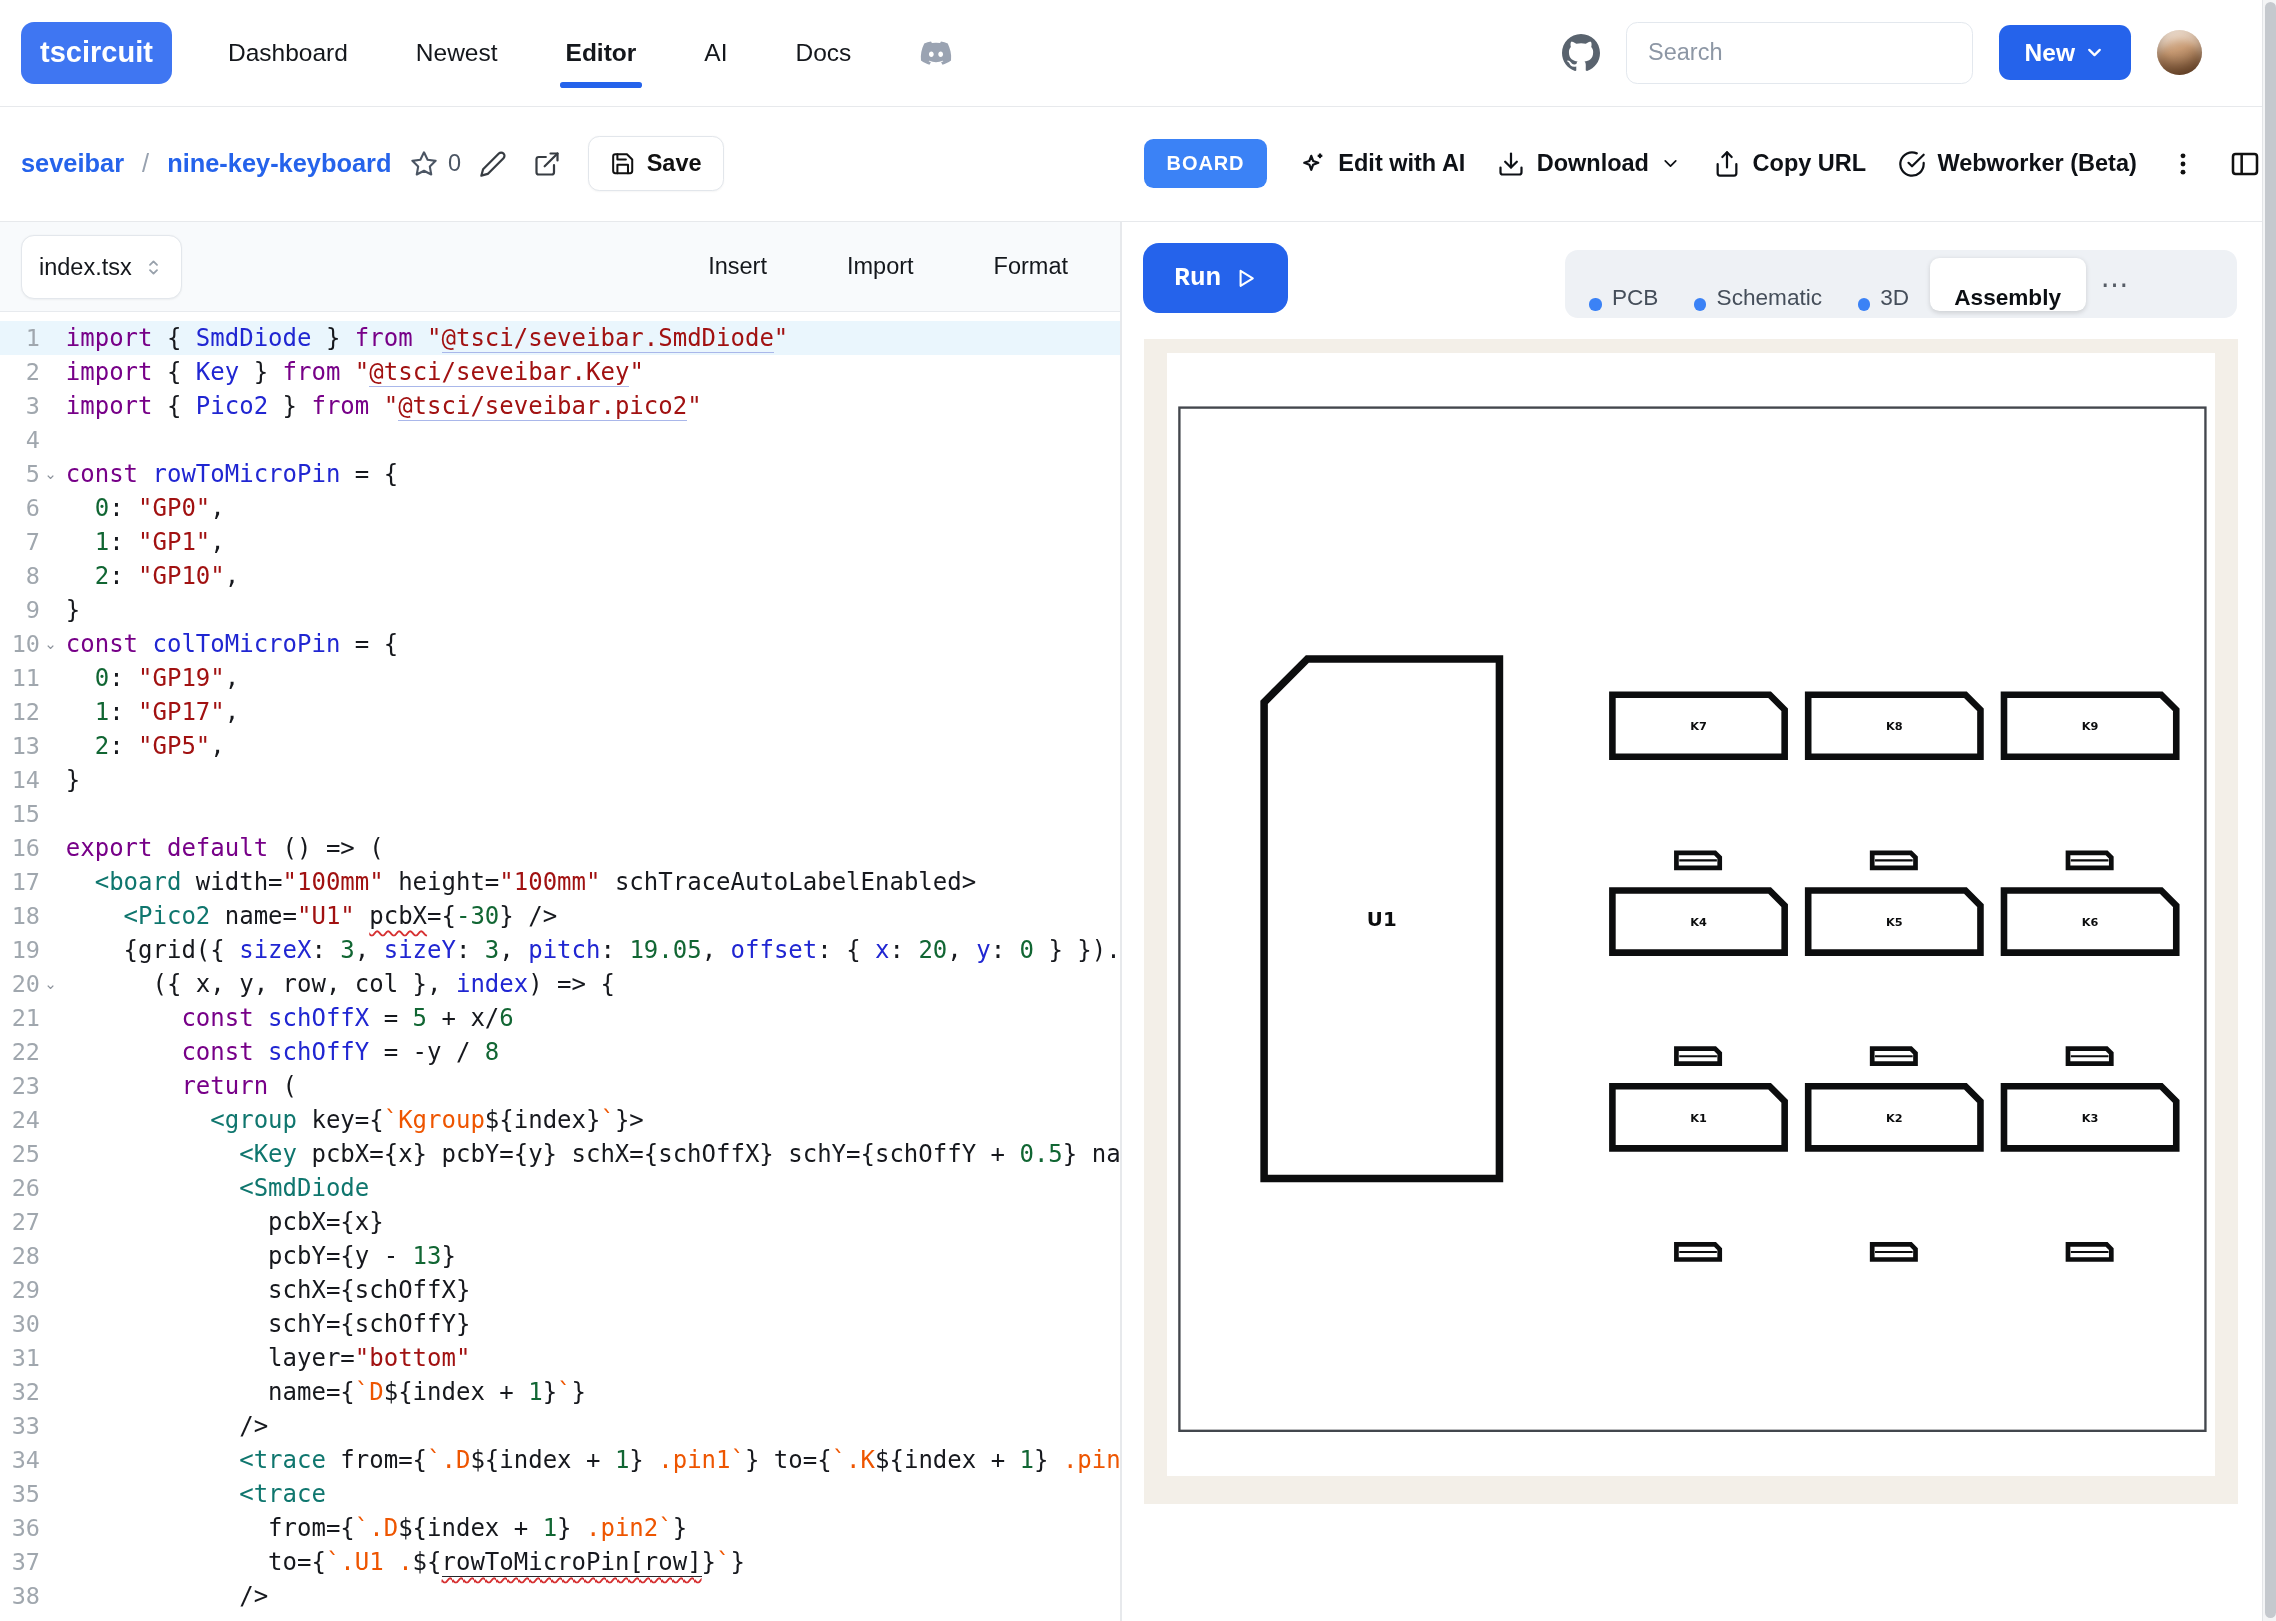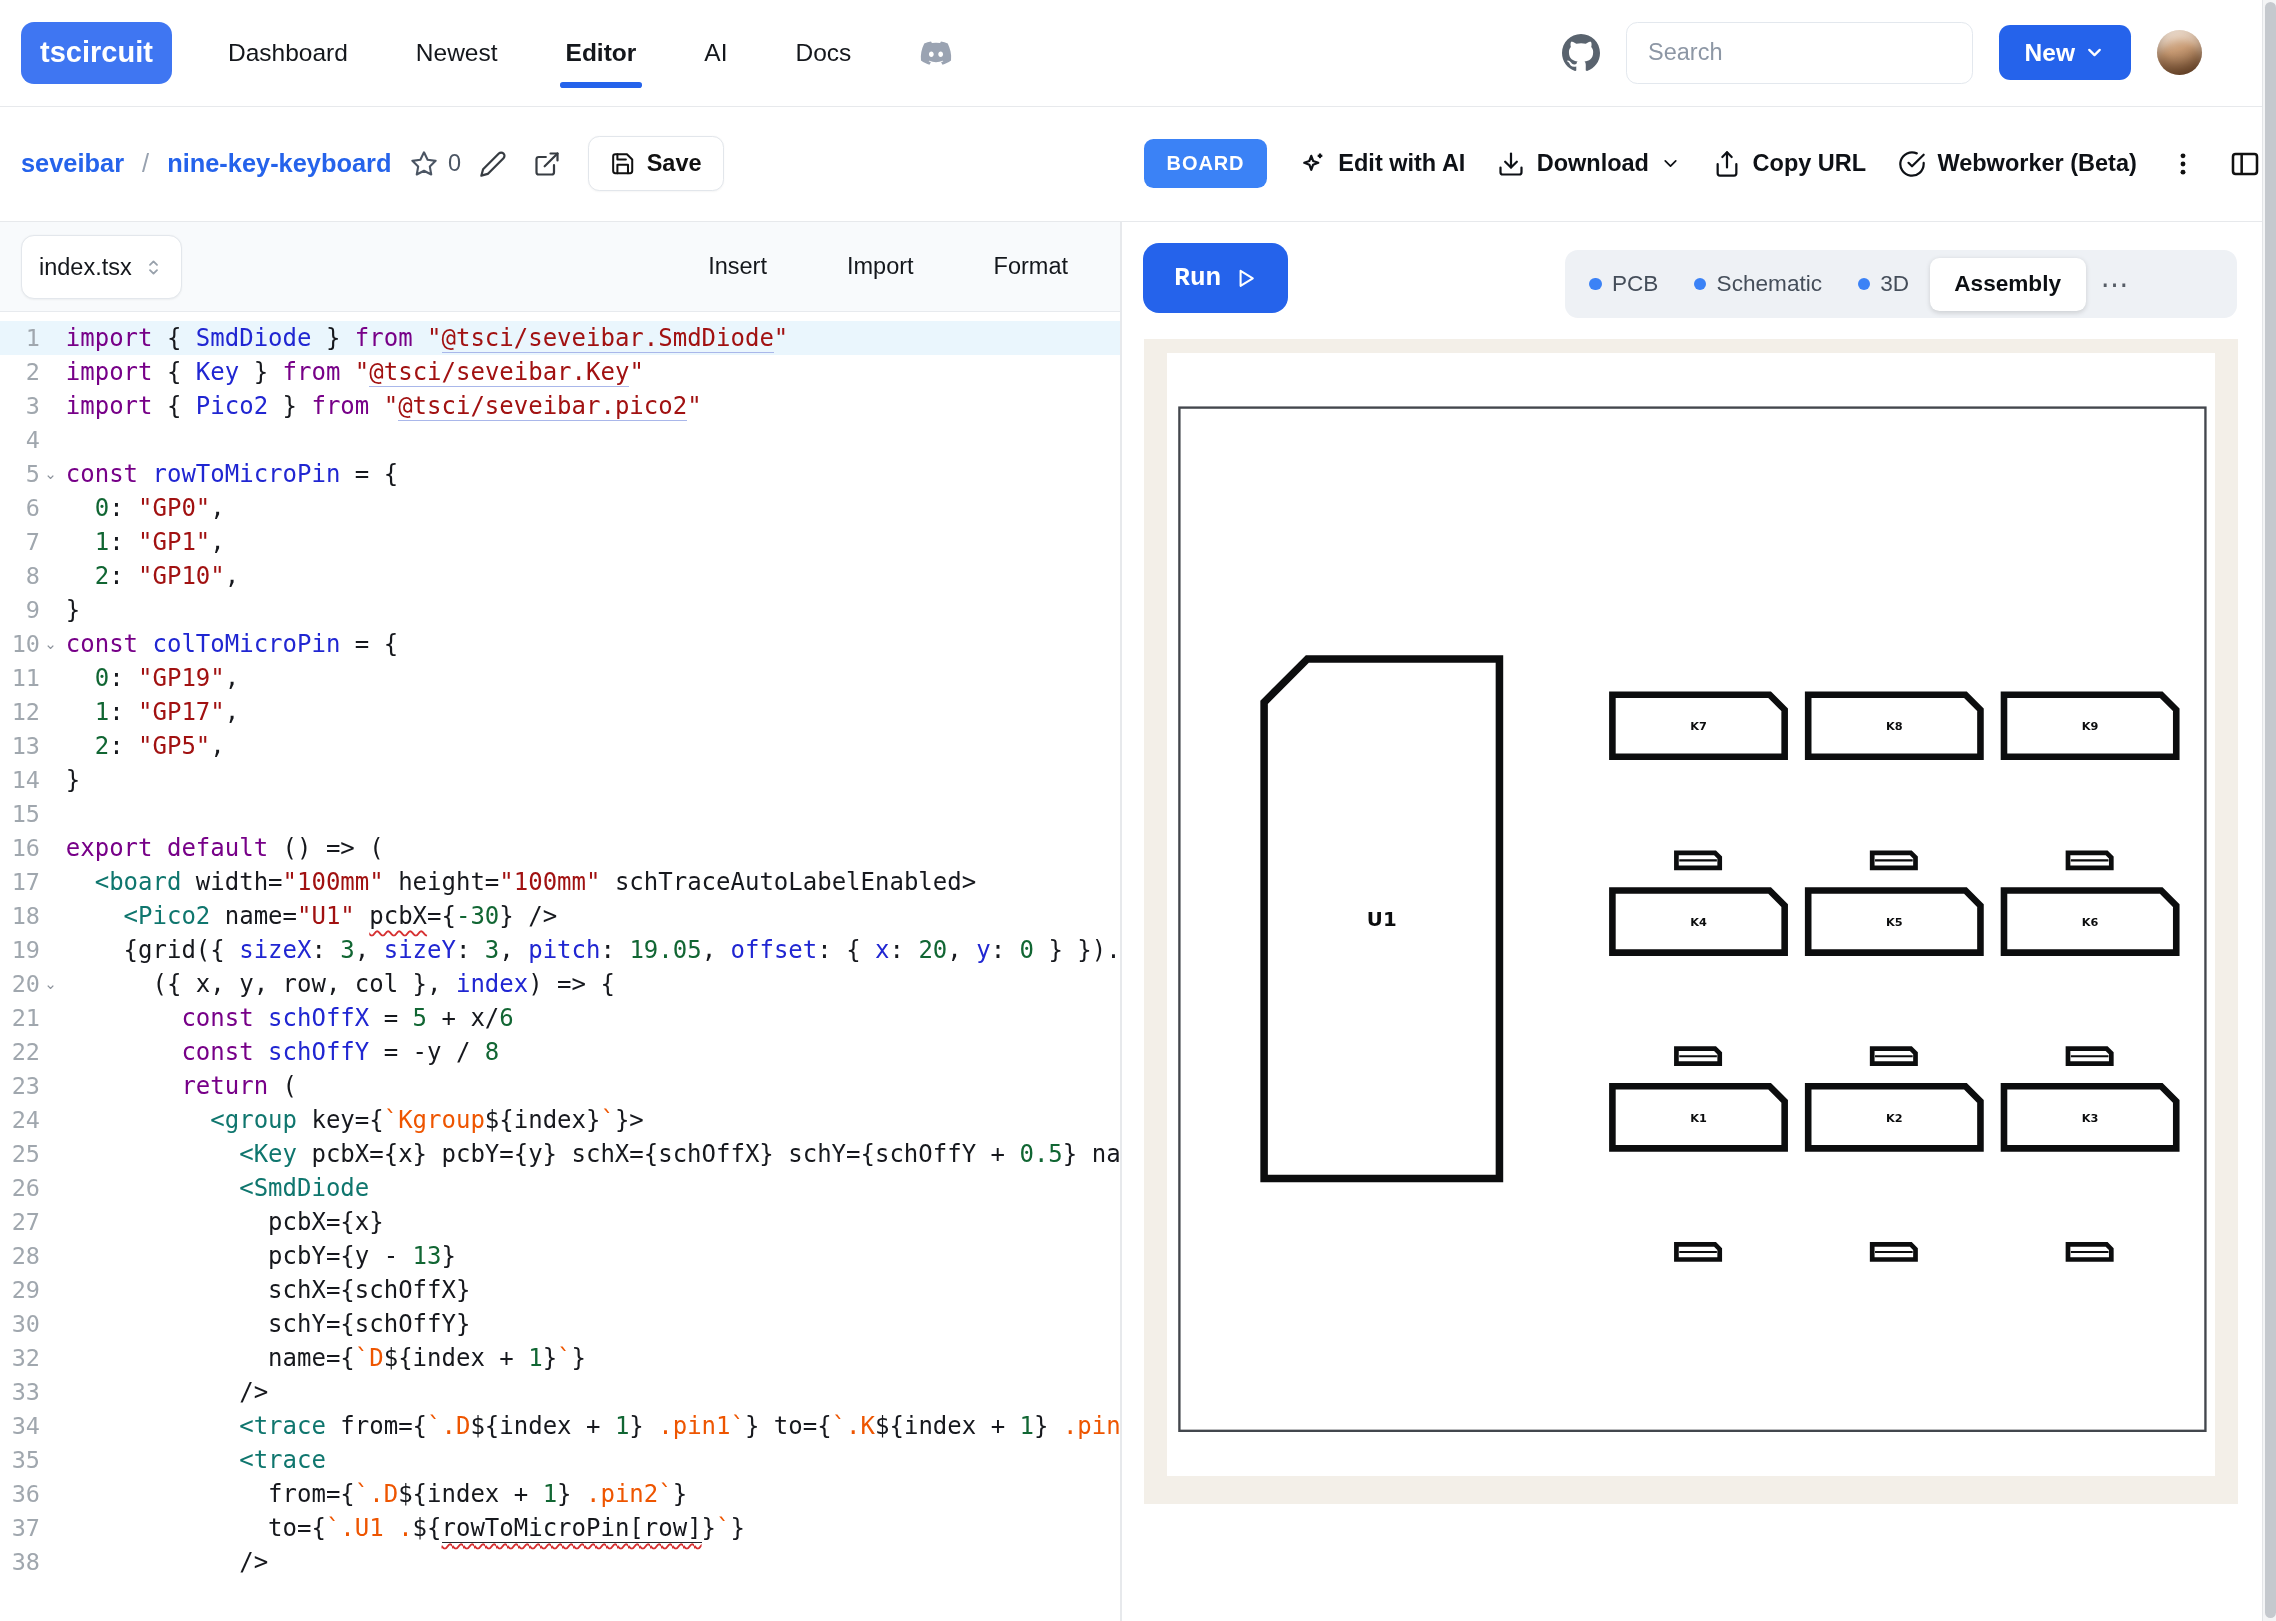--- a/index.html
+++ b/index.html
@@ -55,21 +55,21 @@
   .co{color:#ee5500;} .cp{color:#16181d;}
   .csu{color:#a11111;border-bottom:1.9px solid #a9b7ea;}
   .cw{text-decoration:underline wavy #d63031 1.9px;text-underline-offset:5.6px;}
   .cwu{border-bottom:1.9px solid #23262b;text-decoration:underline wavy #d63031 1.9px;text-underline-offset:6.6px;}
   #panel-divider{left:1120px;top:222px;width:1.9px;height:1399px;background:#e7e9ec;}
   
   #run-btn{left:1143px;top:243px;width:145px;height:70px;border-radius:16px;background:#2563eb;color:#fff;display:flex;
         align-items:center;justify-content:center;gap:13px;font-size:26px;font-weight:600;cursor:pointer;font-family:Liberation Mono, monospace;}
   #view-tabs{left:1565px;top:250px;width:672px;height:68px;background:#eef1f5;border-radius:13px;display:flex;
         align-items:center;padding:0 9.4px;box-sizing:border-box;gap:5.6px;}
-  .vtab{display:flex;align-items:center;gap:10.4px;padding:0 15px;height:53px;font-size:22.6px;font-weight:500;color:#454e5a;
+  .vtab{display:flex;align-items:flex-end;gap:10.4px;padding:0 15px;height:53px;font-size:22.6px;font-weight:500;color:#454e5a;
         cursor:pointer;border-radius:9.4px;white-space:nowrap;}
   .vtab .dot{width:12.2px;height:12.2px;border-radius:50%;background:#3b82f6;}
   .vtab.active{background:#fff;color:#0c0f13;font-weight:600;box-shadow:0 1.9px 5.6px rgba(0,0,0,.14);padding:0 24.5px;}
   #tabs-more{font-size:28px;color:#565d66;padding:0 9.4px;cursor:pointer;letter-spacing:1.9px;}
   #canvas-wrap{left:1144px;top:339px;width:1094px;height:1165px;background:#f3efe8;}
   #canvas-inner{left:22.6px;top:14px;width:1048px;height:1123px;background:#fff;}
   #assembly-svg{width:100%;height:100%;display:block;}
   
   #scrollbar{right:0;top:0;width:15px;height:1621px;background:#f4f5f6;border-left:0.9px solid #e3e5e8;box-sizing:border-box;}
   #scroll-thumb{position:absolute;left:1.9px;top:1.9px;width:11.3px;height:1616px;border-radius:5.6px;background:#c5c9ce;cursor:pointer;}
@@ -431,20 +431,27 @@
           <span class="fold"></span>
         </div>
         <pre class="codeline"><span class="cp">              schX={schOffX}</span></pre>
       </div>
       <div class="cl-row">
         <div class="gut">
           <span class="lnum">30</span>
           <span class="fold"></span>
         </div>
         <pre class="codeline"><span class="cp">              schY={schOffY}</span></pre>
+      </div>
+      <div class="cl-row">
+        <div class="gut">
+          <span class="lnum">31</span>
+          <span class="fold"></span>
+        </div>
+        <pre class="codeline"><span class="cp">              layer=</span><span class="cs">"bottom"</span></pre>
       </div>
       <div class="cl-row">
         <div class="gut">
           <span class="lnum">32</span>
           <span class="fold"></span>
         </div>
         <pre class="codeline"><span class="cp">              name={</span><span class="co">`D</span><span class="cp">${index + </span><span class="cn">1</span><span class="cp">}</span><span class="co">`</span><span class="cp">}</span></pre>
       </div>
       <div class="cl-row">
         <div class="gut">

